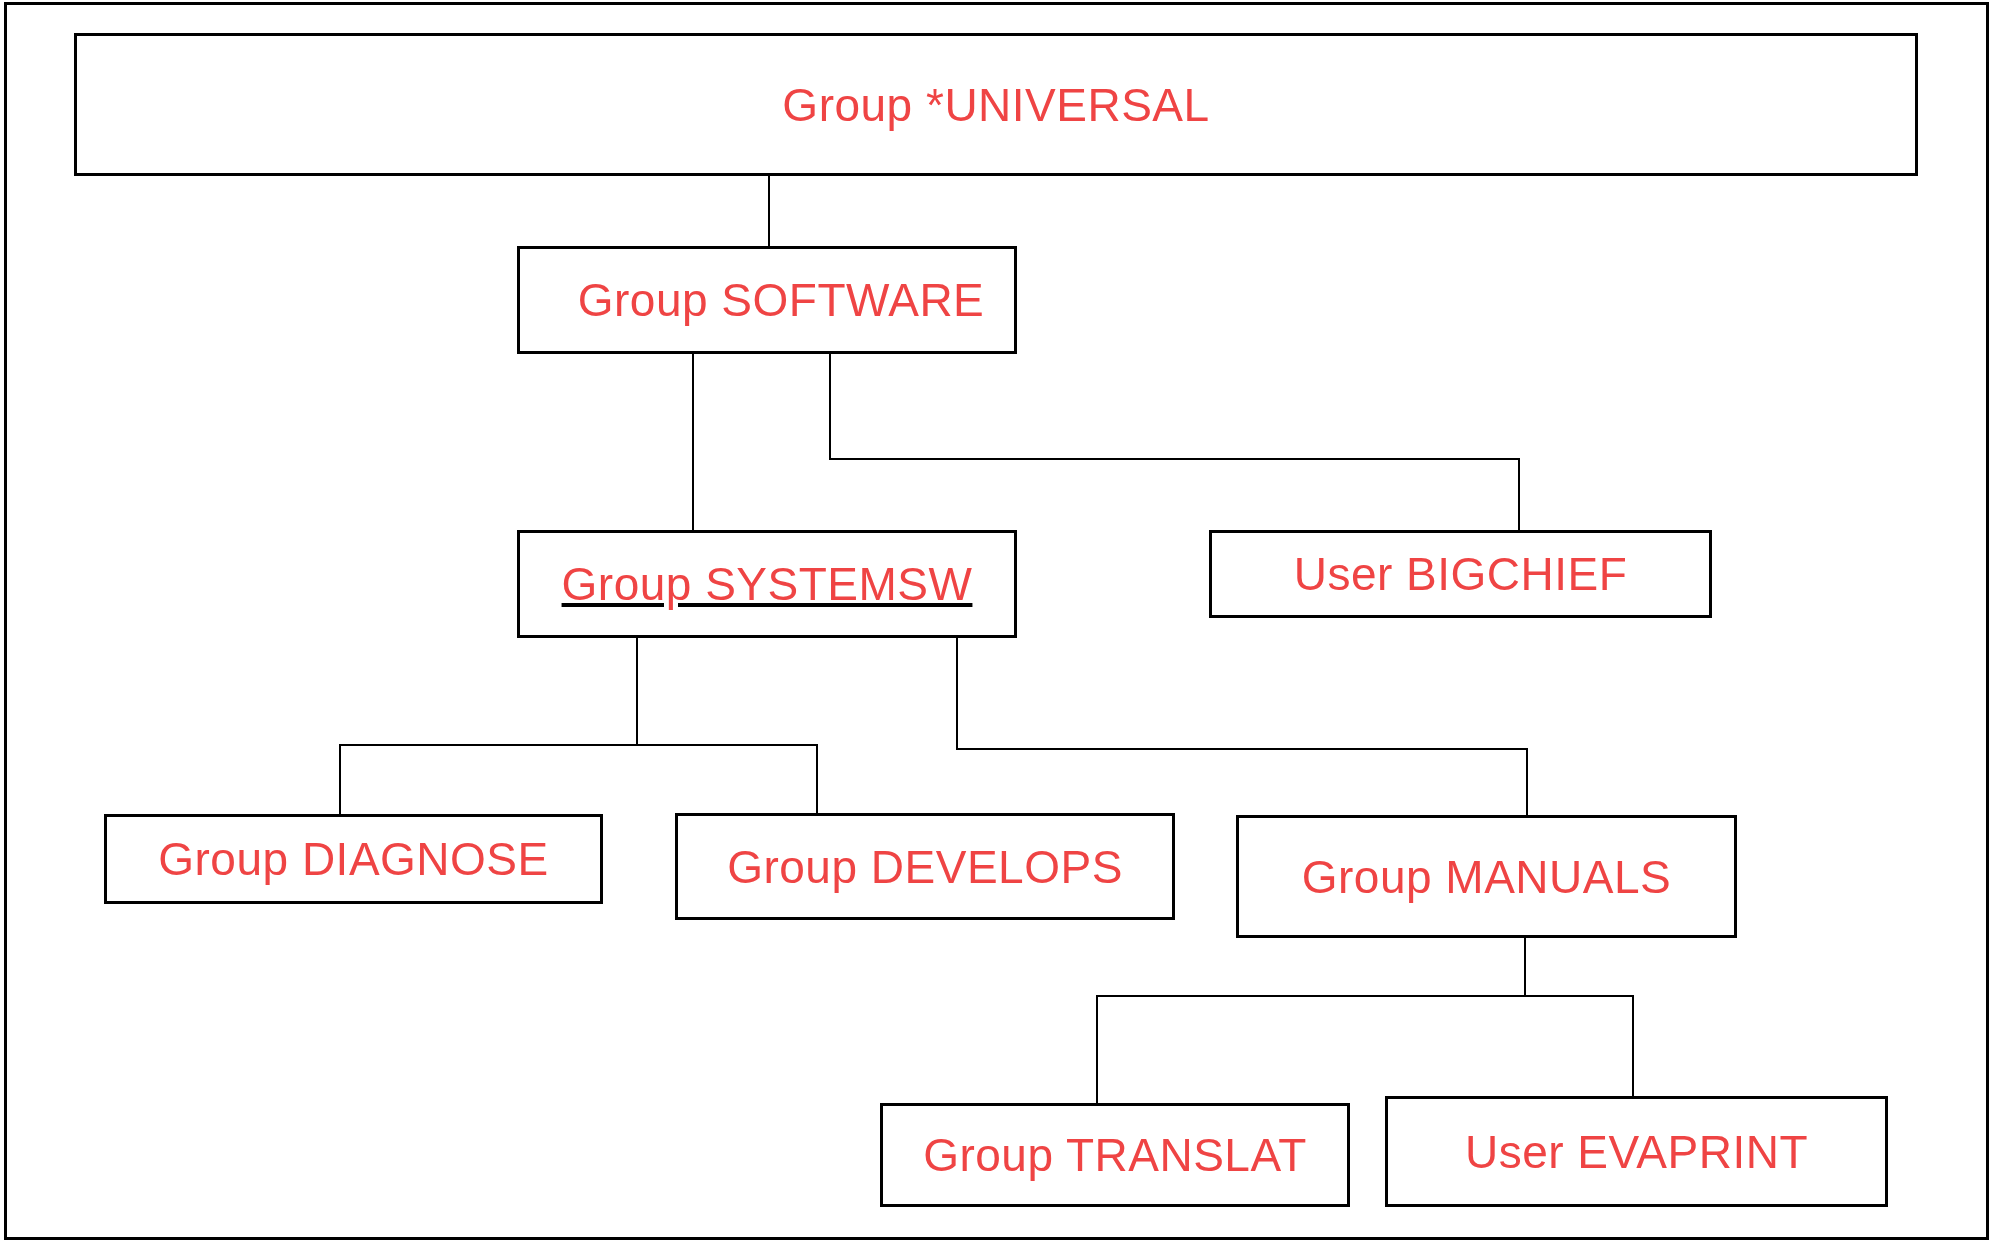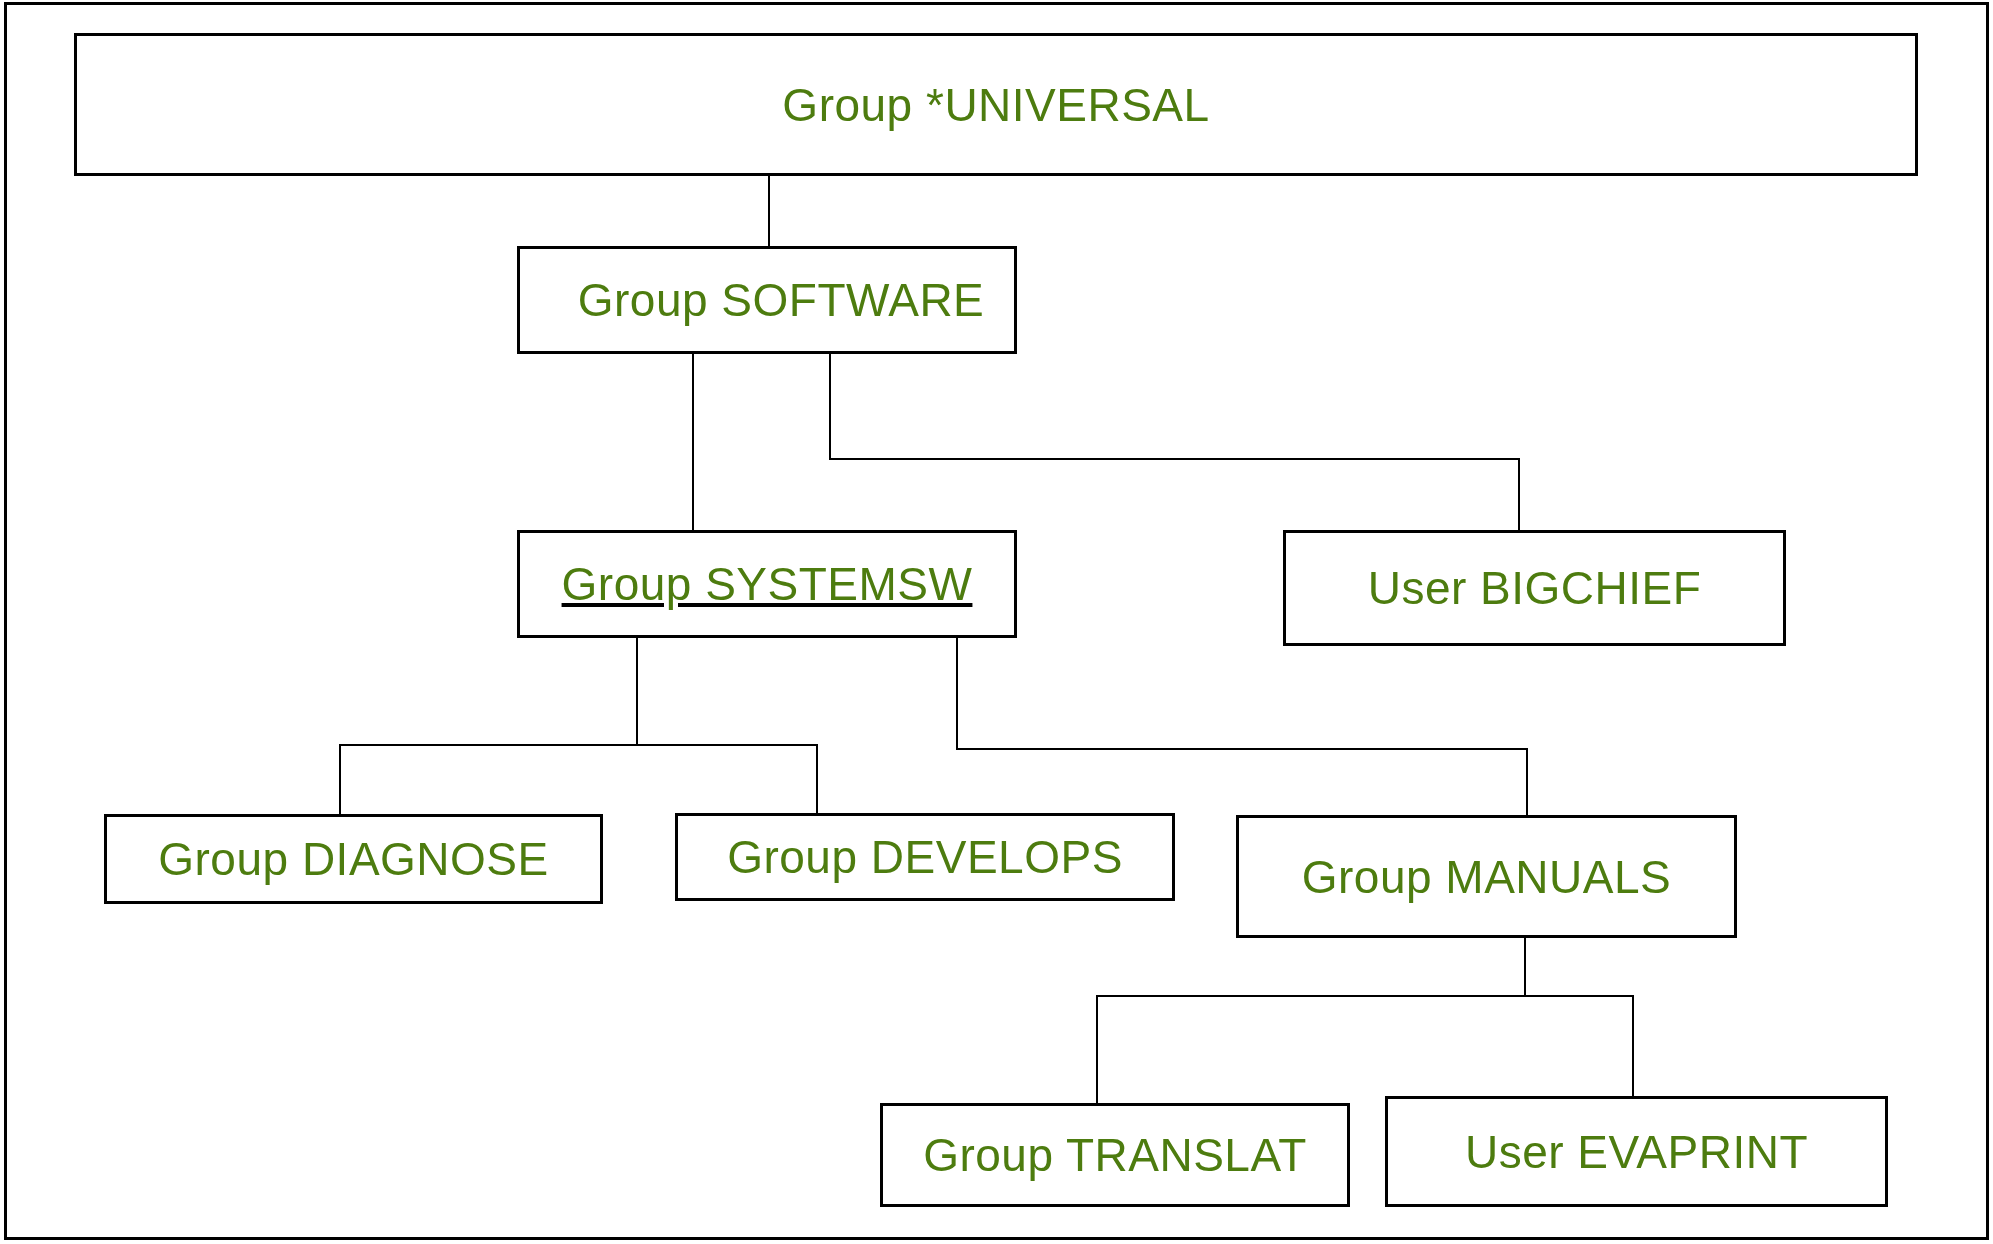--- a/index.html
+++ b/index.html
@@ -27,21 +27,21 @@
     position: absolute;
     box-sizing: border-box;
     border: 3px solid #000000;
     background: #ffffff;
     display: flex;
     align-items: center;
     justify-content: center;
   }
   .node-label {
     font-size: 46px;
-    color: #4d7c0f;
+    color: #ef4444;
     white-space: nowrap;
     letter-spacing: 0.5px;
   }
   .line {
     position: absolute;
     background: #000000;
   }
 </style>
 </head>
 <body>
@@ -77,29 +77,29 @@
   </div>
 
   <div class="node" style="left:517px; top:246px; width:500px; height:108px;padding-left:28px;">
     <span class="node-label">Group SOFTWARE</span>
   </div>
 
   <div class="node" style="left:517px; top:530px; width:500px; height:108px;text-decoration:underline;">
     <span class="node-label">Group SYSTEMSW</span>
   </div>
 
-  <div class="node" style="left:1283px; top:530px; width:503px; height:116px;">
+  <div class="node" style="left:1209px; top:530px; width:503px; height:88px;">
     <span class="node-label">User BIGCHIEF</span>
   </div>
 
   <div class="node" style="left:104px; top:814px; width:499px; height:90px;">
     <span class="node-label">Group DIAGNOSE</span>
   </div>
 
-  <div class="node" style="left:675px; top:813px; width:500px; height:88px;">
+  <div class="node" style="left:675px; top:813px; width:500px; height:107px;">
     <span class="node-label">Group DEVELOPS</span>
   </div>
 
   <div class="node" style="left:1236px; top:815px; width:501px; height:123px;">
     <span class="node-label">Group MANUALS</span>
   </div>
 
   <div class="node" style="left:880px; top:1103px; width:470px; height:104px;">
     <span class="node-label">Group TRANSLAT</span>
   </div>

